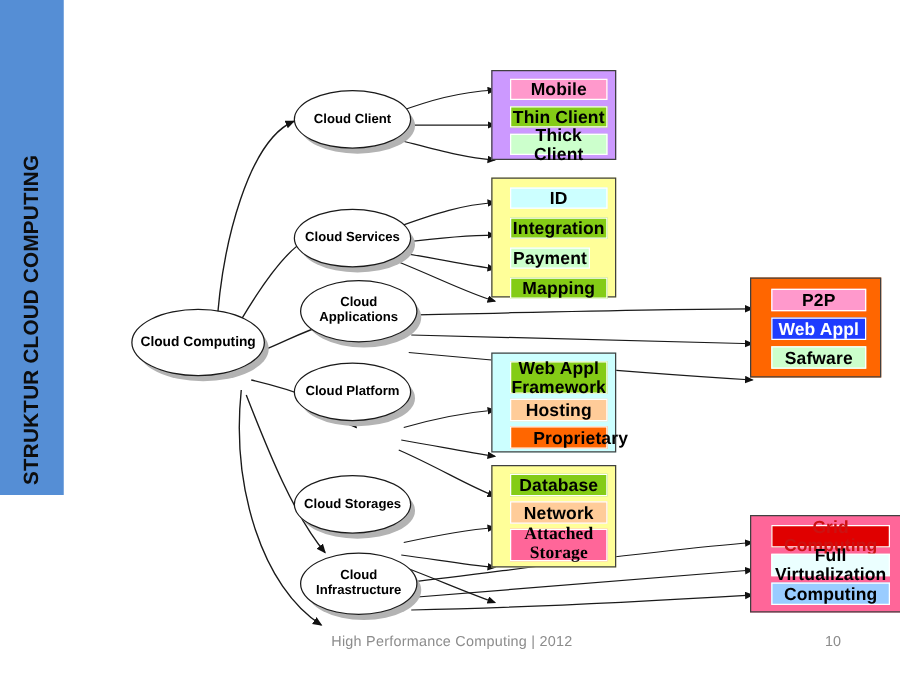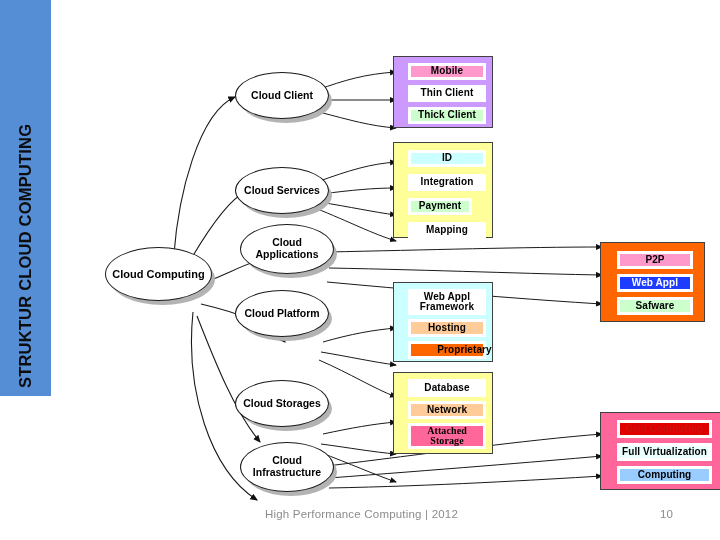--- a/index.html
+++ b/index.html
@@ -40,31 +40,31 @@
   .grp{position:absolute;box-sizing:border-box;border:1px solid #404040;}
   .grp.purple{background:#cc99ff;}
   .grp.yellow{background:#ffff99;}
   .grp.orange{background:#ff6600;}
   .grp.cyan  {background:#ccffff;}
   .grp.pink  {background:#ff6699;}
 
   
   .leaf{
     position:absolute;box-sizing:border-box;
-    border:3px solid #ffffff;
+    border:1px solid #ffffff;
     display:flex;align-items:center;justify-content:center;
     text-align:center;
-    font-size:10px;
+    font-size:14px;
     font-weight:bold;
     color:#000;
     line-height:1.04;
     letter-spacing:.1px;
   }
   .c-pink     {background:#ff99cc;}
-  .c-blue     {background:#ffffff;}
+  .c-blue     {background:#84cc16;}
   .c-green    {background:#ccffcc;}
   .c-lcyan    {background:#ccffff;}
   .c-peach    {background:#ffcc99;}
   .c-orange   {background:#ff6600;}
   .c-strongblue{background:#1e3cff;}
   .c-hotpink  {background:#ff6699;font-family:Liberation Serif, serif;}
   .c-red      {background:#e00000;}
   .c-white    {background:#ebffff;}
   .c-ltblue   {background:#99ccff;}
 
@@ -156,21 +156,21 @@
       <div class="leaf c-green" style="left:14px;top:50px;width:78px;height:17px;text-align:center;">Thick Client</div>
     </div>
 
     <div class="grp yellow" style="left:288px;top:100px;width:100px;height:96px;">
       <div class="leaf c-lcyan" style="left:14px;top:7px;width:78px;height:17px;">ID</div>
       <div class="leaf c-blue" style="left:14px;top:31px;width:78px;height:17px;">Integration</div>
       <div class="leaf c-green" style="left:14px;top:55px;width:64px;height:17px;">Payment</div>
       <div class="leaf c-blue" style="left:14px;top:79px;width:78px;height:17px;">Mapping</div>
     </div>
 
-    <div class="grp orange" style="left:495px;top:180px;width:105px;height:80px;margin-top:20px;">
+    <div class="grp orange" style="left:495px;top:180px;width:105px;height:80px;">
       <div class="leaf c-pink" style="left:16px;top:8px;width:76px;height:18px;">P2P</div>
       <div class="leaf c-strongblue" style="left:16px;top:31px;width:76px;height:18px;color:#fff;">Web Appl</div>
       <div class="leaf c-green" style="left:16px;top:54px;width:76px;height:18px;">Safware</div>
     </div>
 
     <div class="grp cyan" style="left:288px;top:240px;width:100px;height:80px;">
       <div class="leaf c-blue" style="left:14px;top:6px;width:78px;height:26px;">Web Appl Framework</div>
       <div class="leaf c-peach" style="left:14px;top:36px;width:78px;height:18px;">Hosting</div>
       <div class="leaf c-orange" style="left:14px;top:58px;width:78px;height:18px;padding-left:35px;">Proprietary</div>
     </div>

